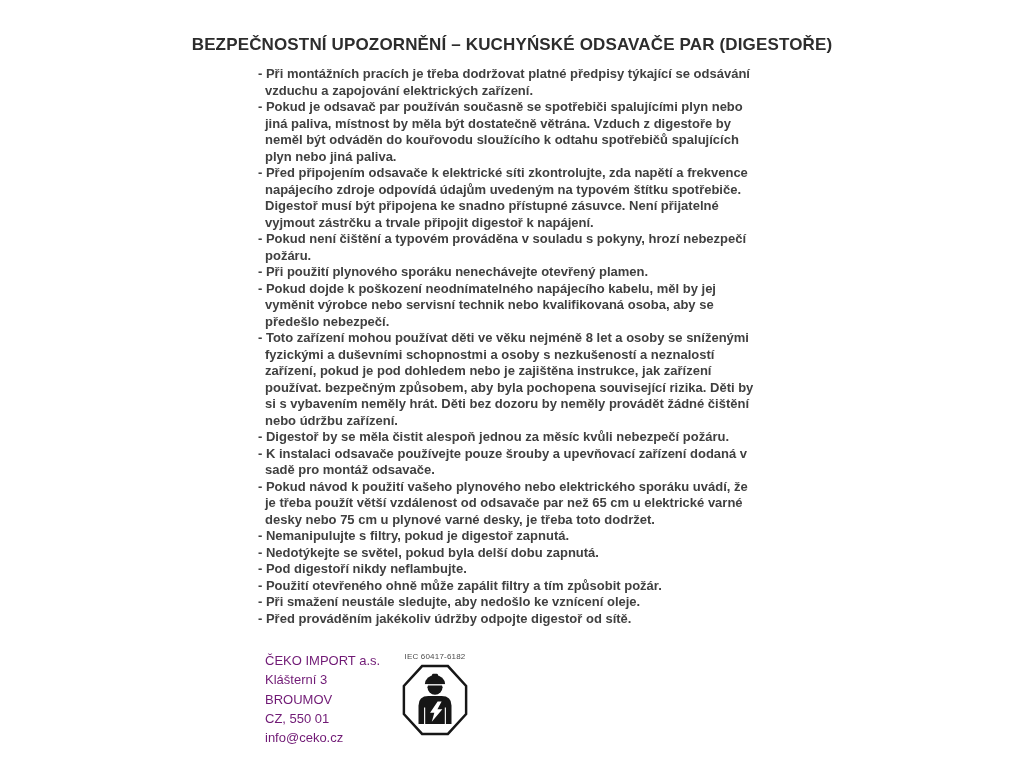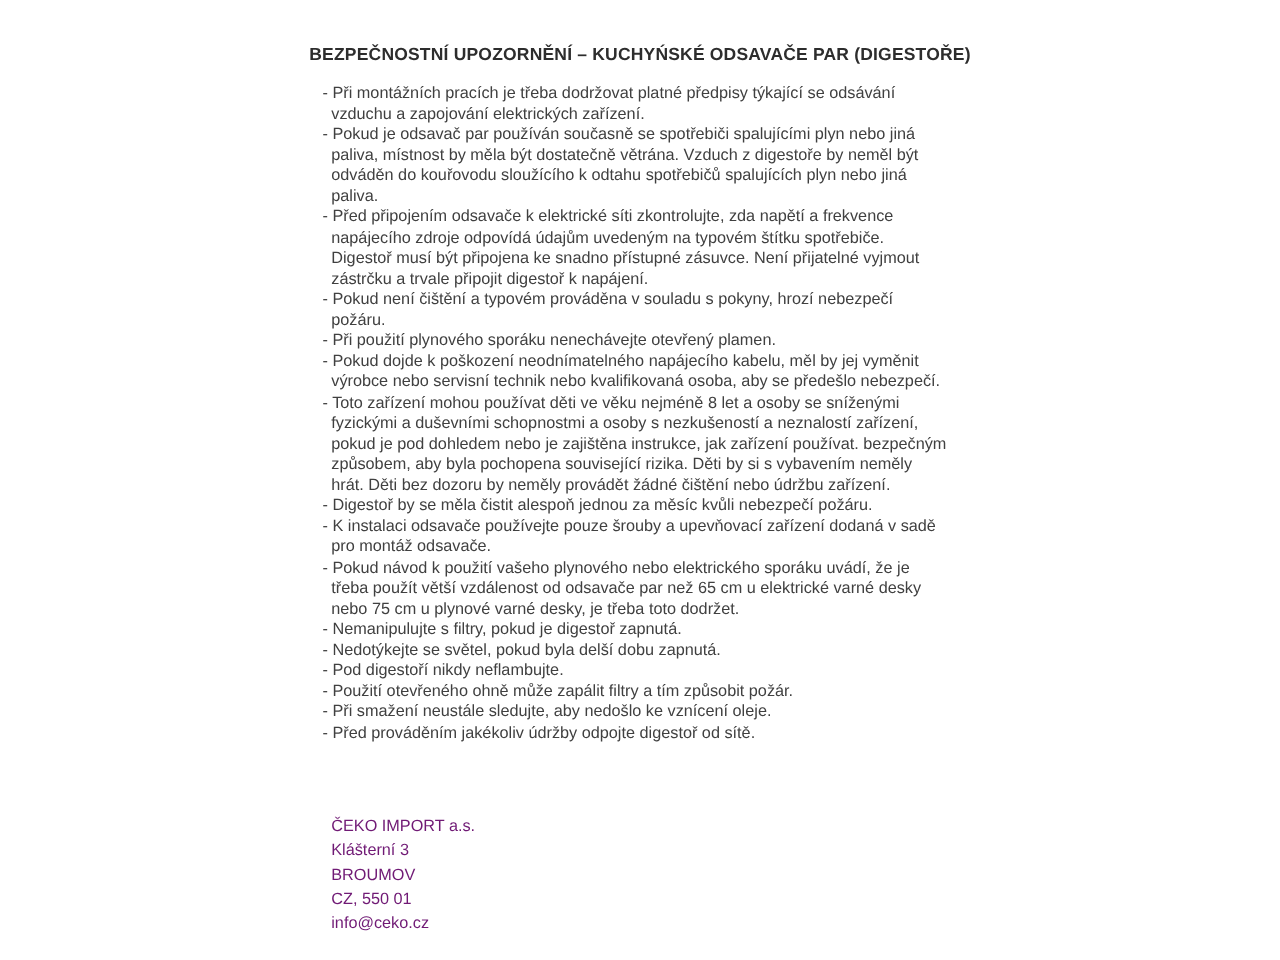--- a/index.html
+++ b/index.html
@@ -14,33 +14,34 @@
     background: #ffffff;
     overflow: hidden;
     font-family: "Liberation Sans", "DejaVu Sans", sans-serif;
   }
   .doc-title {
     position: absolute;
     top: 35px;
     left: 0;
     width: 1024px;
     text-align: center;
-    font-size: 14px;
+    font-size: 17px;
     font-weight: 700;
     letter-spacing: 0.15px;
     color: #2d2d2d;
   }
   .warning-list {
     position: absolute;
     left: 258px;
     top: 66px;
     width: 500px;
     font-size: 13px;
     line-height: 16.5px;
     color: #404040;
+    font-weight: bold;
   }
   .warning-list .item {
     padding-left: 7px;
     text-indent: -7px;
   }
   .footer-address {
     position: absolute;
     left: 265px;
     top: 651px;
     font-size: 13px;
@@ -93,14 +94,38 @@
     </div>
 
   <div class="footer-address">
     <div>ČEKO IMPORT a.s.</div>
     <div>Klášterní 3</div>
     <div>BROUMOV</div>
     <div>CZ, 550 01</div>
     <div>info@ceko.cz</div>
   </div>
 
+  <div class="cert-block">
+    <div class="cert-label">IEC 60417-6182</div>
+    <div class="cert-symbol">
+      <svg width="66" height="72" viewBox="0 0 70 76" xmlns="http://www.w3.org/2000/svg">
+
+        <polygon points="21.3,2 48.7,2 68,23.1 68,52.9 48.7,74 21.3,74 2,52.9 2,23.1" fill="#ffffff" stroke="#161616" stroke-width="2.6" stroke-linejoin="miter"></polygon>
+
+        <rect x="31.8" y="10.2" width="6.4" height="5" rx="1.5" fill="#161616"></rect>
+
+        <path d="M24.2,21.6 a10.8,10 0 0 1 21.6,0 z" fill="#161616"></path>
+
+        <circle cx="35" cy="24.5" r="8" fill="#161616"></circle>
+
+        <line x1="23.4" y1="21.9" x2="46.6" y2="21.9" stroke="#ffffff" stroke-width="1.4"></line>
+
+        <path d="M17.5,63.5 L17.5,44 Q17.5,33.8 28,33.8 L42,33.8 Q52.5,33.8 52.5,44 L52.5,63.5 Z" fill="#161616"></path>
+
+        <line x1="24" y1="46" x2="24" y2="63.5" stroke="#ffffff" stroke-width="1.2"></line>
+        <line x1="46" y1="46" x2="46" y2="63.5" stroke="#ffffff" stroke-width="1.2"></line>
+
+        <path d="M37.8,39.5 L29.8,51.5 L34.3,51.5 L31.6,61 L42.8,47.8 L37.6,47.8 L42,39.5 Z" fill="#ffffff"></path>
+      </svg>
+    </div>
+  </div>
 
 </div>
 
 </body></html>

